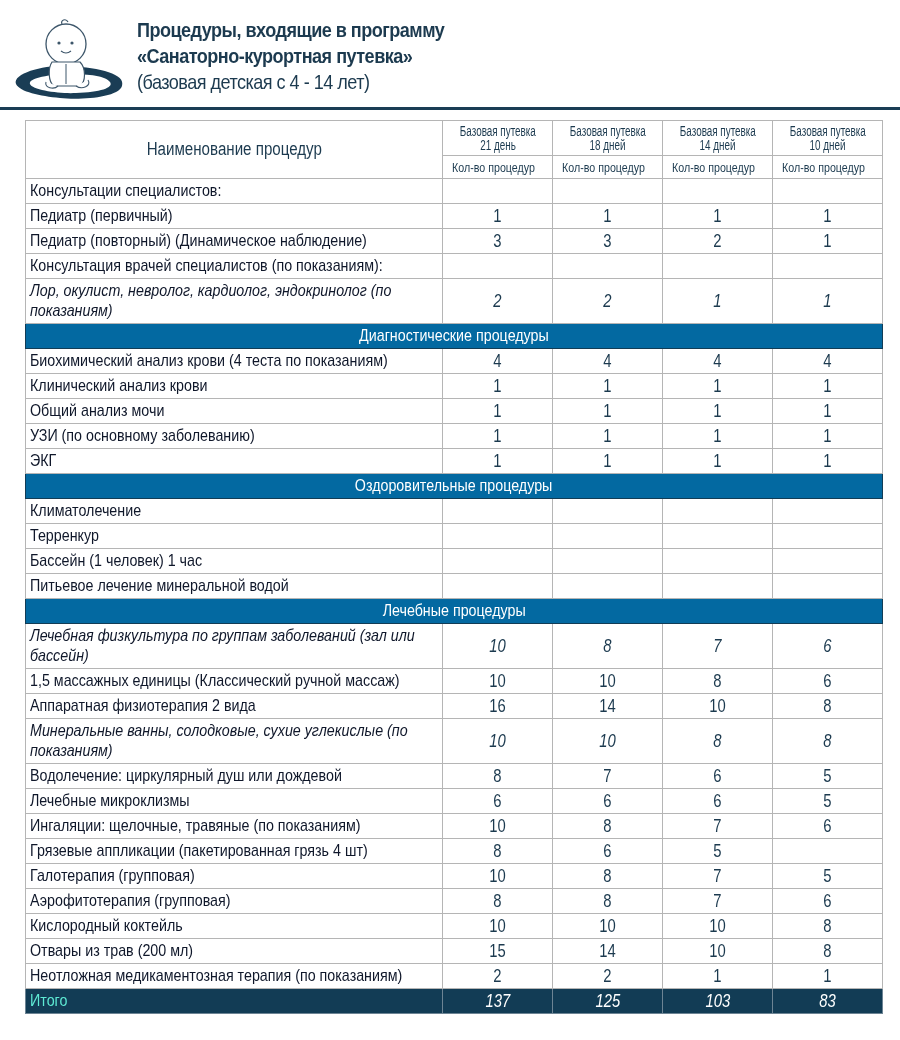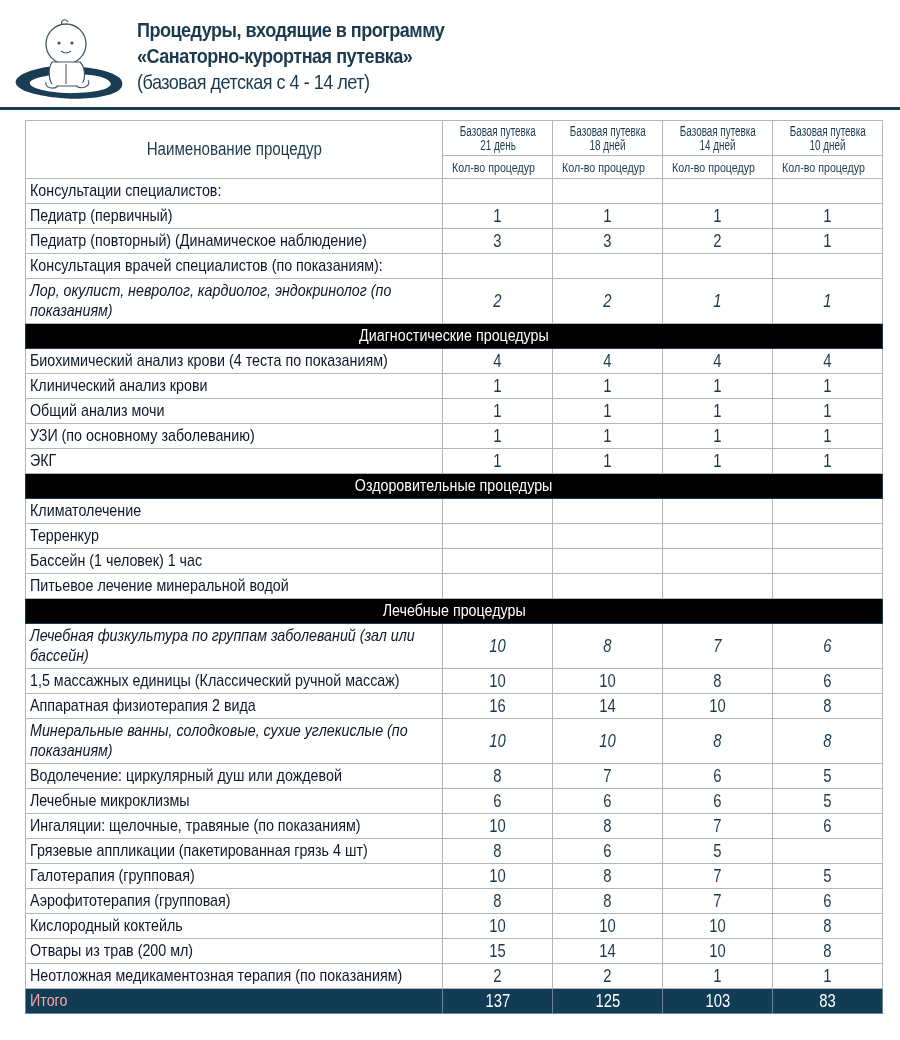--- a/index.html
+++ b/index.html
@@ -23,26 +23,26 @@
   .name-cell { font-size: 17px; line-height: 20px; padding-left: 4px !important; color: #0f172a; height: 24px; }
   .name-cell.wrap .cell-text { white-space: normal; width: 490px; }
   .val-cell { text-align: center; font-size: 19px; color: #1c3a4f; }
   .val-cell .num { display: inline-block; transform: scaleX(0.78); }
   .head-name { text-align: center; font-size: 18px; height: 46px; }
   .head-name span { display: inline-block; transform: scaleX(0.84); }
   .head-col { text-align: center; font-size: 14px; line-height: 14px; height: 34px; vertical-align: middle; }
   .head-col span { display: inline-block; transform: scaleX(0.84); }
   .head-sub { text-align: left; font-size: 13px; height: 22px; }
   .head-sub span { display: inline-block; transform: scaleX(0.82); }
-  tr.section td { background: #000000; color: #ffffff; text-align: center; font-size: 17px; height: 24px;
+  tr.section td { background: #0369a1; color: #ffffff; text-align: center; font-size: 17px; height: 24px;
                   border-color: #123c55; }
   tr.section td span { display: inline-block; transform: scaleX(0.84); }
   tr.total td { background: #123c55; color: #ffffff; font-size: 19px; height: 24px; border-color: #6d8494; }
-  tr.total td.name-cell { color: #fca5a5; font-size: 17px; }
-  tr.total td.val-cell { color: #ffffff; }
+  tr.total td.name-cell { color: #5eead4; font-size: 17px; }
+  tr.total td.val-cell { color: #ffffff; font-style: italic; }
   tr.r1 td { height: 24px; }
   tr.r2 td { height: 44px; font-style: italic; }
 </style>
 </head>
 <body>
 
 <div class="header">
   <svg class="logo" viewBox="0 0 118 90">
     <path d="M6 72 C 2 60, 40 52, 60 54 C 90 56, 116 62, 112 74 C 108 86, 70 88, 50 86 C 30 84, 10 80, 6 72 Z M 20 72 C 22 78, 50 82, 66 81 C 90 80, 104 76, 100 70 C 96 64, 78 62, 62 62 C 40 62, 18 66, 20 72 Z" fill="#1a3d55"></path>
     <circle cx="56" cy="32" r="20" fill="#ffffff" stroke="#3d566a" stroke-width="1.3"></circle>

